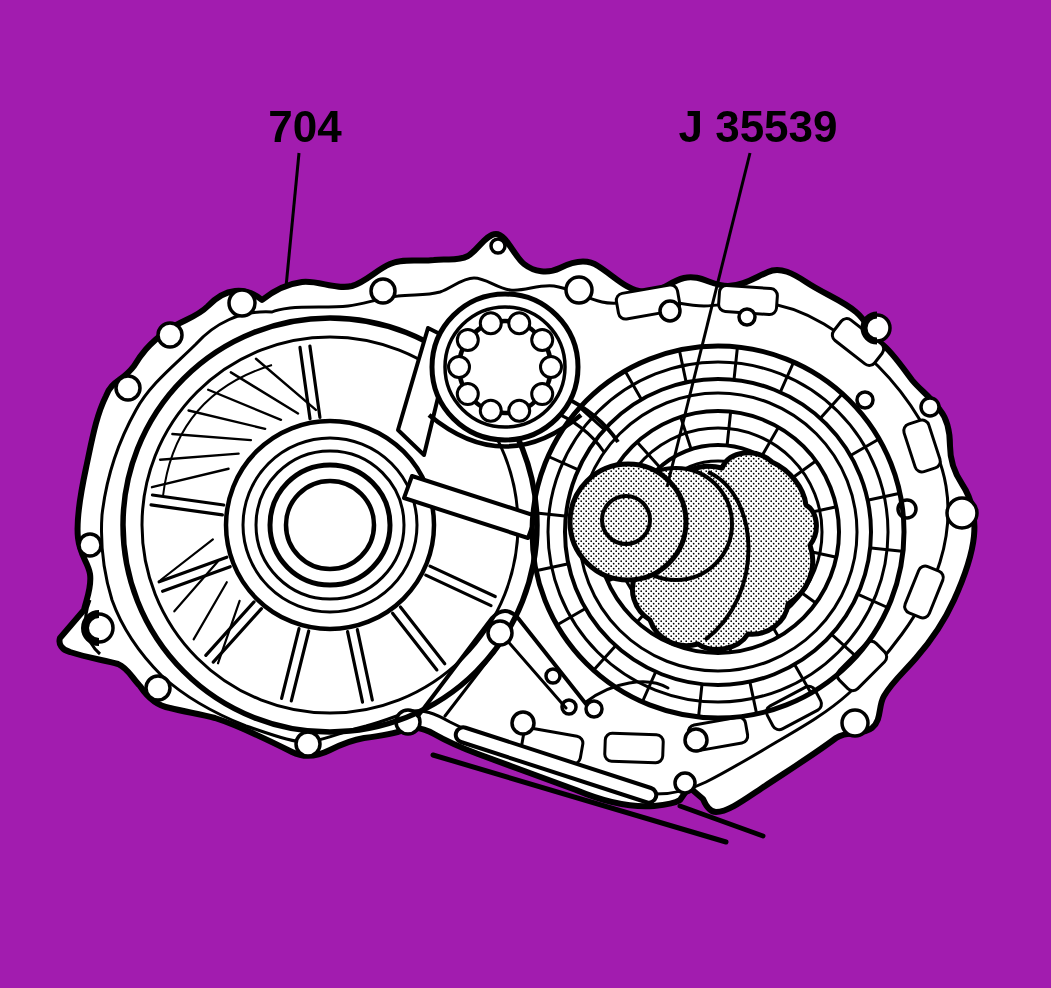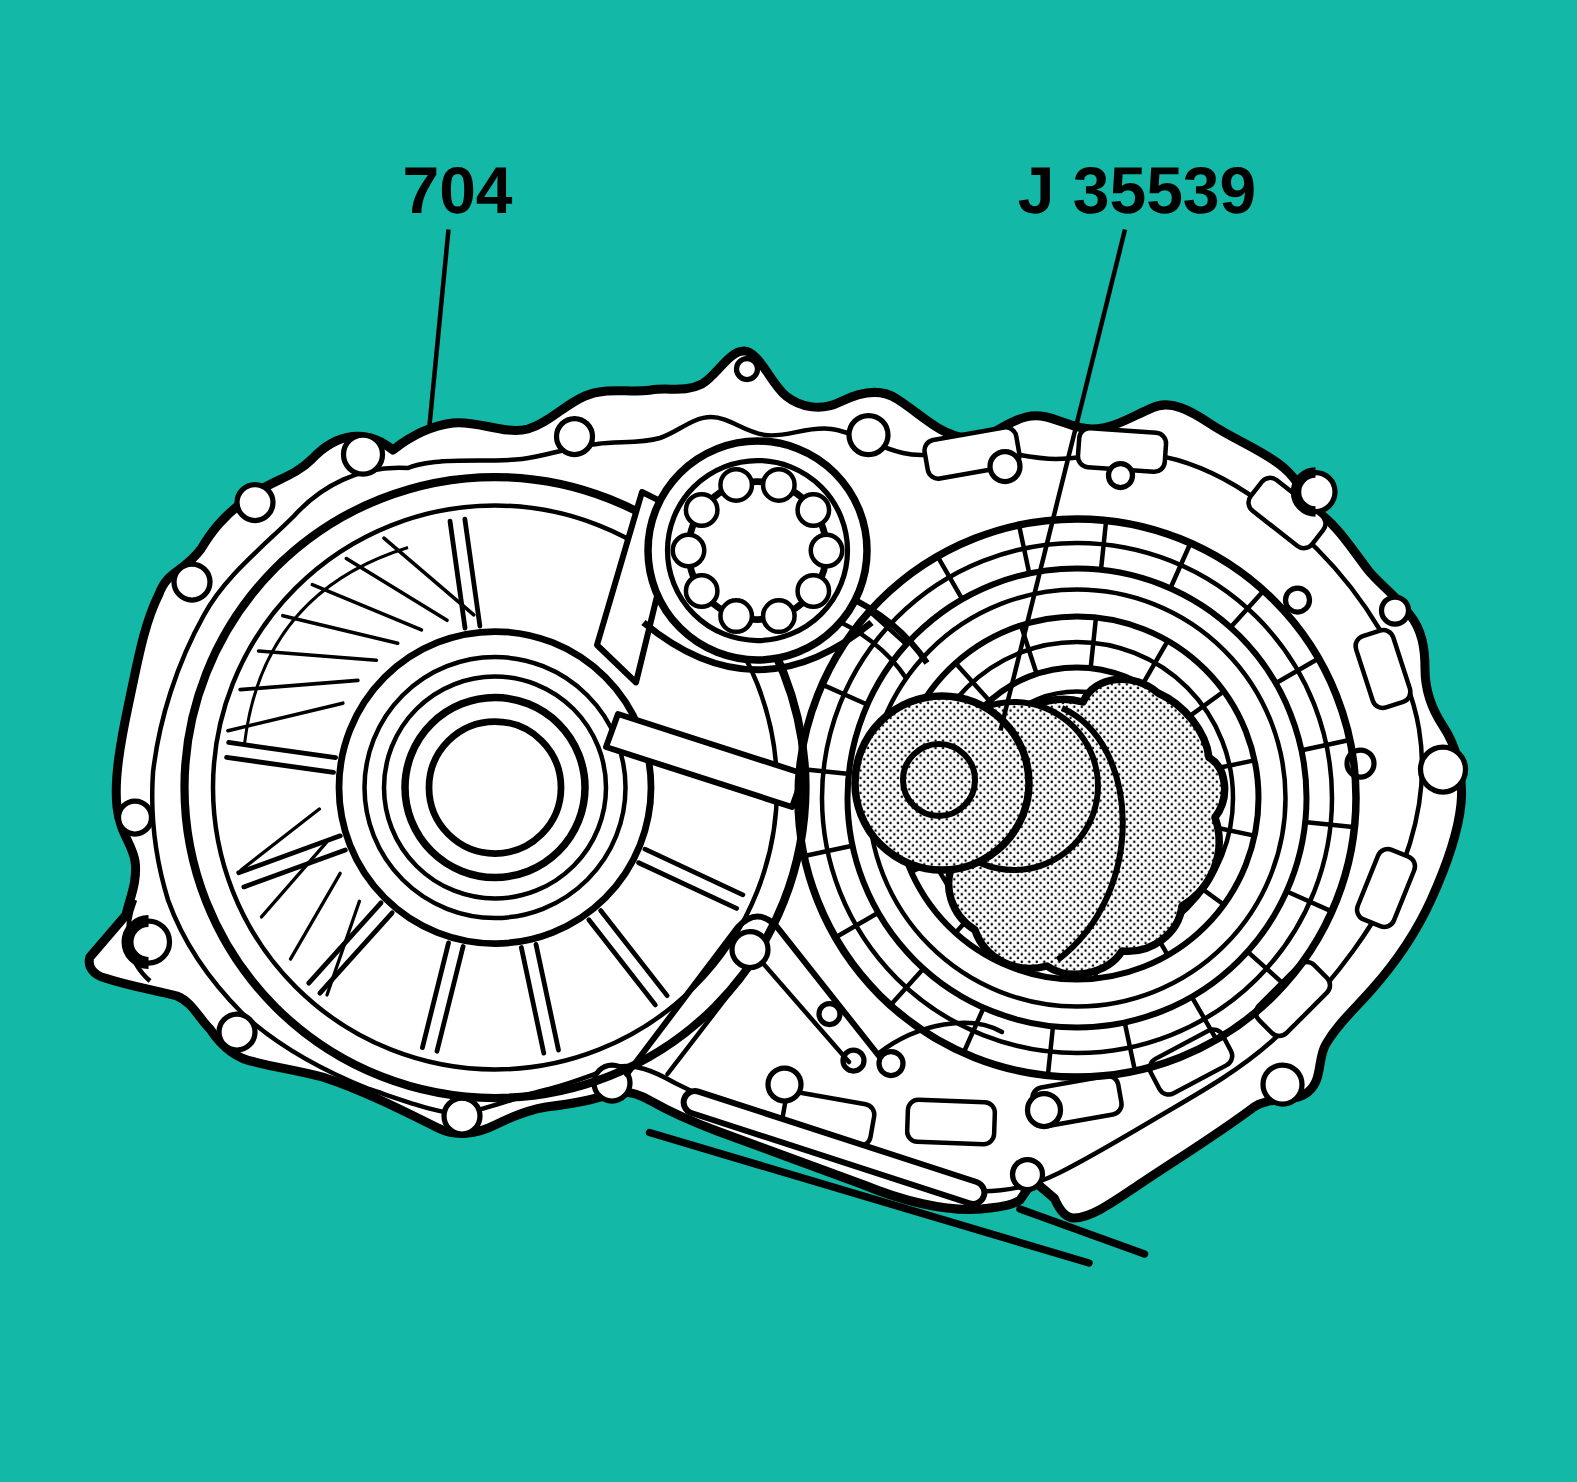--- a/index.html
+++ b/index.html
@@ -1,16 +1,16 @@
 <!DOCTYPE html>
 <html><head>
 <meta charset="utf-8">
 <style>
   html,body{margin:0;padding:0;background:#fff;}
-  .stage{position:relative;width:1051px;height:988px;background:#14b8a6;overflow:hidden;
+  .stage{position:relative;width:1051px;height:988px;background:#a21caf;overflow:hidden;
          font-family:"Liberation Sans","DejaVu Sans",sans-serif;}
   svg{position:absolute;left:0;top:0;}
   .callout-text{font-family:"Liberation Sans","DejaVu Sans",sans-serif;
                 font-size:44px;font-weight:700;fill:#000;}
 </style>
 </head>
 <body>
 
 <div class="stage">
 <svg width="1051" height="988" viewBox="0 0 1051 988">

